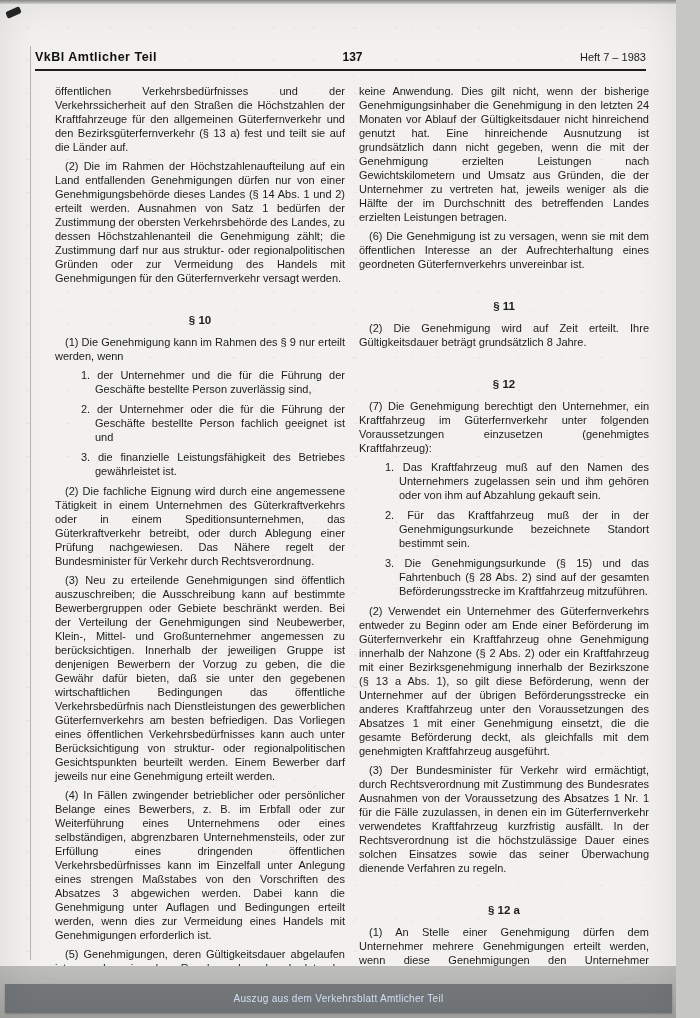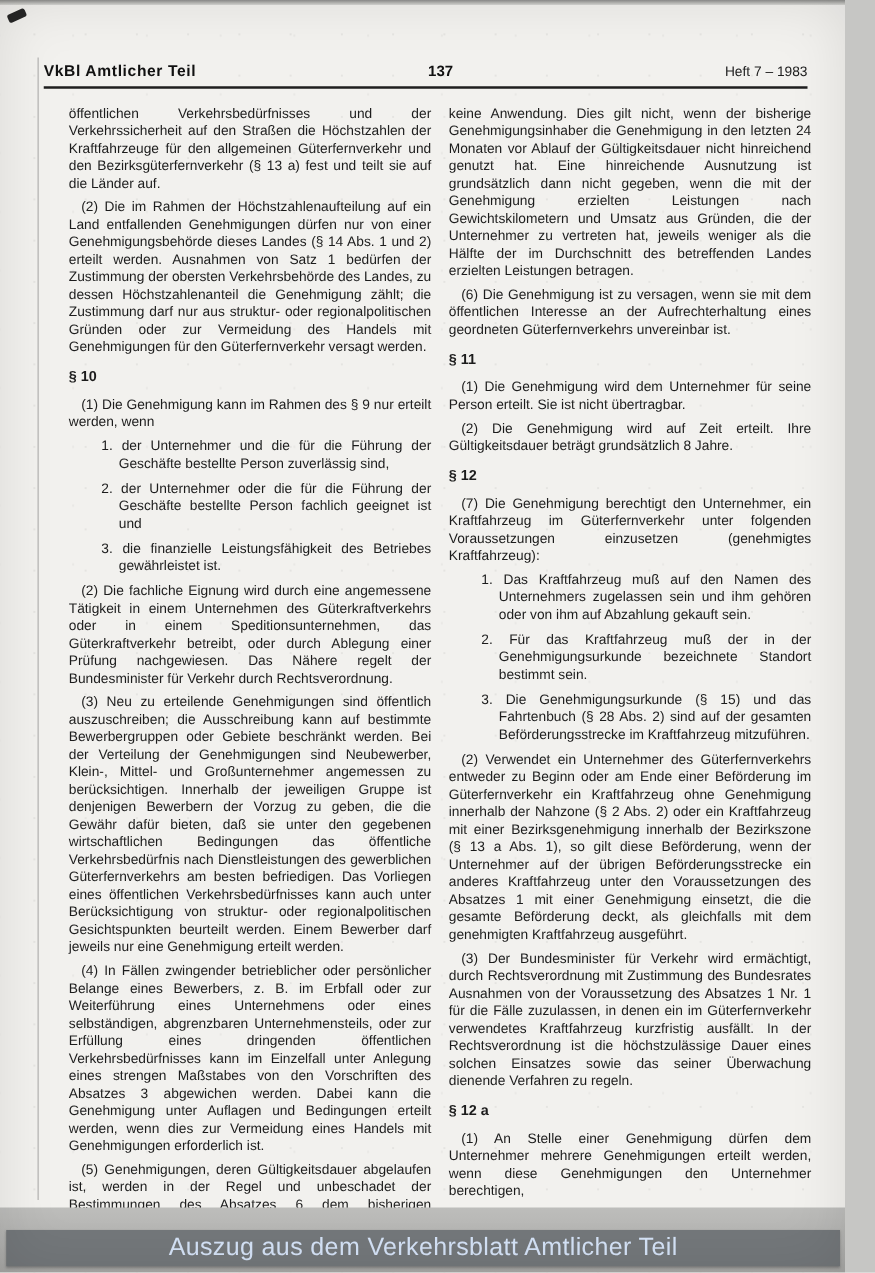--- a/index.html
+++ b/index.html
@@ -48,32 +48,32 @@
   }
   .col {
     width:290px; font-size:11px; line-height:14px;
     text-align:justify; color:#1c1c1c;
     hyphens:auto; -webkit-hyphens:auto;
   }
   .blk { margin-bottom:5px; }
   .p  { text-indent:10px; }
   .pf { text-indent:0; }
   .li { padding-left:14px; text-indent:-14px; margin-bottom:6px;margin-left:26px; }
-  .h  { font-weight:bold; text-indent:0; margin:10px 0 8px; font-size:11.5px; }
+  .h  { text-align:center; font-weight:bold; text-indent:0; margin:28px 0 8px; font-size:11.5px; }
   .bottom-zone {
     position:absolute; left:0; right:0; bottom:0; height:52px;
     background:linear-gradient(#bdbdbb,#a8a8a6);
   }
   .footer-bar {
     position:absolute; left:5px; right:4px; bottom:5px; height:29px;
     background:#73777a;
     display:flex; align-items:center; justify-content:center;
     box-shadow:0 1px 2px rgba(0,0,0,0.25);
   }
-  .footer-text { color:#d4e2f6; font-size:20px; letter-spacing:0.3px; }
+  .footer-text { color:#d4e2f6; font-size:10px; letter-spacing:0.3px; }
 </style>
 </head>
 <body>
 
 <div class="page">
   <div class="top-edge"></div>
   <div class="corner-mark"></div>
   <div class="left-line"></div>
 
   <header class="header">
@@ -96,21 +96,20 @@
         <div class="blk li">3. die finanzielle Leistungsfähigkeit des Betriebes gewährleistet ist.</div>
         <div class="blk p">(2) Die fachliche Eignung wird durch eine angemessene Tätigkeit in einem Unternehmen des Güterkraftverkehrs oder in einem Speditionsunternehmen, das Güterkraftverkehr betreibt, oder durch Ablegung einer Prüfung nachgewiesen. Das Nähere regelt der Bundesminister für Verkehr durch Rechtsverordnung.</div>
         <div class="blk p">(3) Neu zu erteilende Genehmigungen sind öffentlich auszuschreiben; die Ausschreibung kann auf bestimmte Bewerbergruppen oder Gebiete beschränkt werden. Bei der Verteilung der Genehmigungen sind Neubewerber, Klein-, Mittel- und Großunternehmer angemessen zu berücksichtigen. Innerhalb der jeweiligen Gruppe ist denjenigen Bewerbern der Vorzug zu geben, die die Gewähr dafür bieten, daß sie unter den gegebenen wirtschaftlichen Bedingungen das öffentliche Verkehrsbedürfnis nach Dienstleistungen des gewerblichen Güterfernverkehrs am besten befriedigen. Das Vorliegen eines öffentlichen Verkehrsbedürfnisses kann auch unter Berücksichtigung von struktur- oder regionalpolitischen Gesichtspunkten beurteilt werden. Einem Bewerber darf jeweils nur eine Genehmigung erteilt werden.</div>
         <div class="blk p">(4) In Fällen zwingender betrieblicher oder persönlicher Belange eines Bewerbers, z. B. im Erbfall oder zur Weiterführung eines Unternehmens oder eines selbständigen, abgrenzbaren Unternehmensteils, oder zur Erfüllung eines dringenden öffentlichen Verkehrsbedürfnisses kann im Einzelfall unter Anlegung eines strengen Maßstabes von den Vorschriften des Absatzes 3 abgewichen werden. Dabei kann die Genehmigung unter Auflagen und Bedingungen erteilt werden, wenn dies zur Vermeidung eines Handels mit Genehmigungen erforderlich ist.</div>
         <div class="blk p">(5) Genehmigungen, deren Gültigkeitsdauer abgelaufen ist, werden in der Regel und unbeschadet der Bestimmungen des Absatzes 6 dem bisherigen Genehmigungsinhaber erteilt; Absatz 3 findet in diesen Fällen</div>
       </div>
     <div class="col">
         <div class="blk pf">keine Anwendung. Dies gilt nicht, wenn der bisherige Genehmigungsinhaber die Genehmigung in den letzten 24 Monaten vor Ablauf der Gültigkeitsdauer nicht hinreichend genutzt hat. Eine hinreichende Ausnutzung ist grundsätzlich dann nicht gegeben, wenn die mit der Genehmigung erzielten Leistungen nach Gewichtskilometern und Umsatz aus Gründen, die der Unternehmer zu vertreten hat, jeweils weniger als die Hälfte der im Durchschnitt des betreffenden Landes erzielten Leistungen betragen.</div>
         <div class="blk p">(6) Die Genehmigung ist zu versagen, wenn sie mit dem öffentlichen Interesse an der Aufrechterhaltung eines geordneten Güterfernverkehrs unvereinbar ist.</div>
         <div class="blk h">§ 11</div>
-        <div class="blk p">(1) Die Genehmigung wird dem Unternehmer für seine Person erteilt. Sie ist nicht übertragbar.</div>
         <div class="blk p">(2) Die Genehmigung wird auf Zeit erteilt. Ihre Gültigkeitsdauer beträgt grundsätzlich 8 Jahre.</div>
         <div class="blk h">§ 12</div>
         <div class="blk p">(7) Die Genehmigung berechtigt den Unternehmer, ein Kraftfahrzeug im Güterfernverkehr unter folgenden Voraussetzungen einzusetzen (genehmigtes Kraftfahrzeug):</div>
         <div class="blk li">1. Das Kraftfahrzeug muß auf den Namen des Unternehmers zugelassen sein und ihm gehören oder von ihm auf Abzahlung gekauft sein.</div>
         <div class="blk li">2. Für das Kraftfahrzeug muß der in der Genehmigungsurkunde bezeichnete Standort bestimmt sein.</div>
         <div class="blk li">3. Die Genehmigungsurkunde (§ 15) und das Fahrtenbuch (§ 28 Abs. 2) sind auf der gesamten Beförderungsstrecke im Kraftfahrzeug mitzuführen.</div>
         <div class="blk p">(2) Verwendet ein Unternehmer des Güterfernverkehrs entweder zu Beginn oder am Ende einer Beförderung im Güterfernverkehr ein Kraftfahrzeug ohne Genehmigung innerhalb der Nahzone (§ 2 Abs. 2) oder ein Kraftfahrzeug mit einer Bezirksgenehmigung innerhalb der Bezirkszone (§ 13 a Abs. 1), so gilt diese Beförderung, wenn der Unternehmer auf der übrigen Beförderungsstrecke ein anderes Kraftfahrzeug unter den Voraussetzungen des Absatzes 1 mit einer Genehmigung einsetzt, die die gesamte Beförderung deckt, als gleichfalls mit dem genehmigten Kraftfahrzeug ausgeführt.</div>
         <div class="blk p">(3) Der Bundesminister für Verkehr wird ermächtigt, durch Rechtsverordnung mit Zustimmung des Bundesrates Ausnahmen von der Voraussetzung des Absatzes 1 Nr. 1 für die Fälle zuzulassen, in denen ein im Güterfernverkehr verwendetes Kraftfahrzeug kurzfristig ausfällt. In der Rechtsverordnung ist die höchstzulässige Dauer eines solchen Einsatzes sowie das seiner Überwachung dienende Verfahren zu regeln.</div>
         <div class="blk h">§ 12 a</div>
         <div class="blk p">(1) An Stelle einer Genehmigung dürfen dem Unternehmer mehrere Genehmigungen erteilt werden, wenn diese Genehmigungen den Unternehmer berechtigen,</div>

